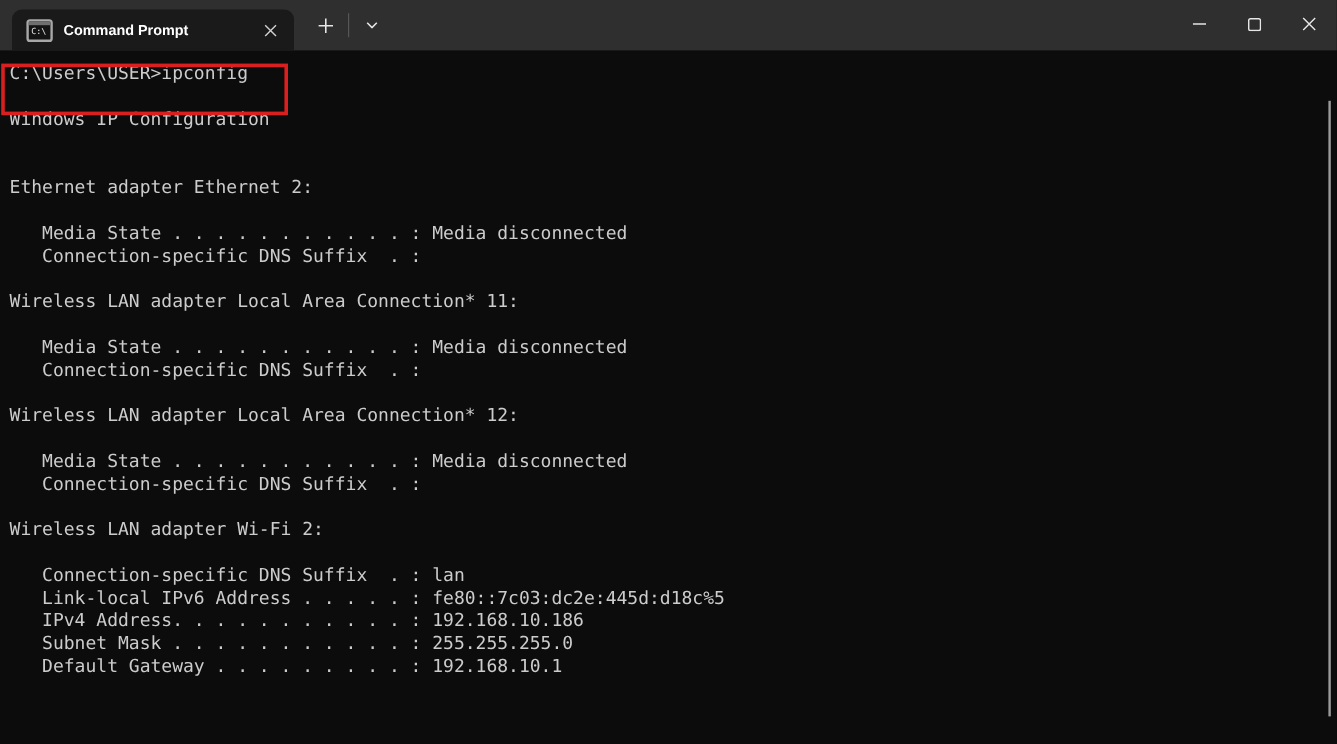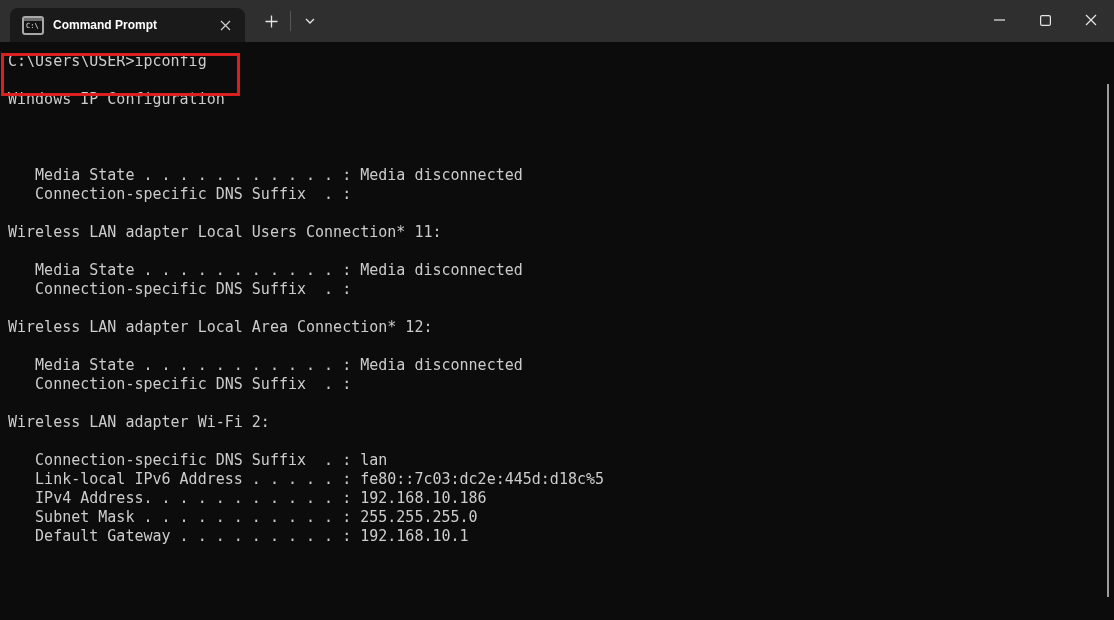--- a/index.html
+++ b/index.html
@@ -150,25 +150,26 @@
     </button>
   </div>
 
   <div class="terminal">
     <div class="term-line">C:\Users\USER&gt;ipconfig</div>
     <div>
         <div class="term-line"></div>
         <div class="term-line">Windows IP Configuration</div>
         <div class="term-line"></div>
         <div class="term-line"></div>
+        <div class="term-line">Ethernet adapter Ethernet 2:</div>
         <div class="term-line"></div>
         <div class="term-line">   Media State . . . . . . . . . . . : Media disconnected</div>
         <div class="term-line">   Connection-specific DNS Suffix  . :</div>
         <div class="term-line"></div>
-        <div class="term-line">Wireless LAN adapter Local Users Connection* 11:</div>
+        <div class="term-line">Wireless LAN adapter Local Area Connection* 11:</div>
         <div class="term-line"></div>
         <div class="term-line">   Media State . . . . . . . . . . . : Media disconnected</div>
         <div class="term-line">   Connection-specific DNS Suffix  . :</div>
         <div class="term-line"></div>
         <div class="term-line">Wireless LAN adapter Local Area Connection* 12:</div>
         <div class="term-line"></div>
         <div class="term-line">   Media State . . . . . . . . . . . : Media disconnected</div>
         <div class="term-line">   Connection-specific DNS Suffix  . :</div>
         <div class="term-line"></div>
         <div class="term-line">Wireless LAN adapter Wi-Fi 2:</div>

